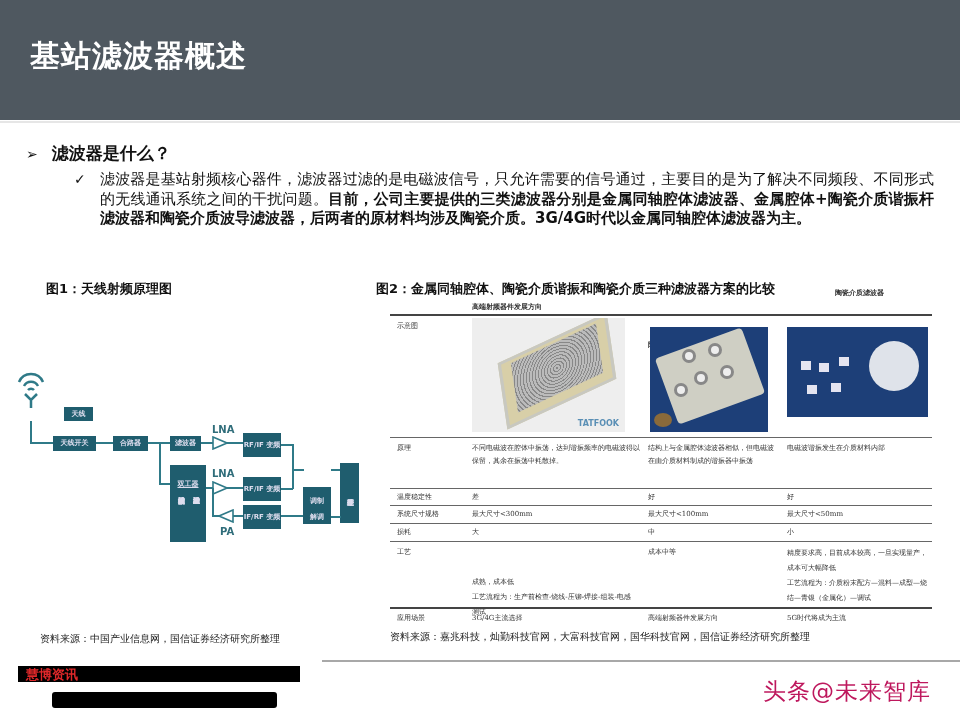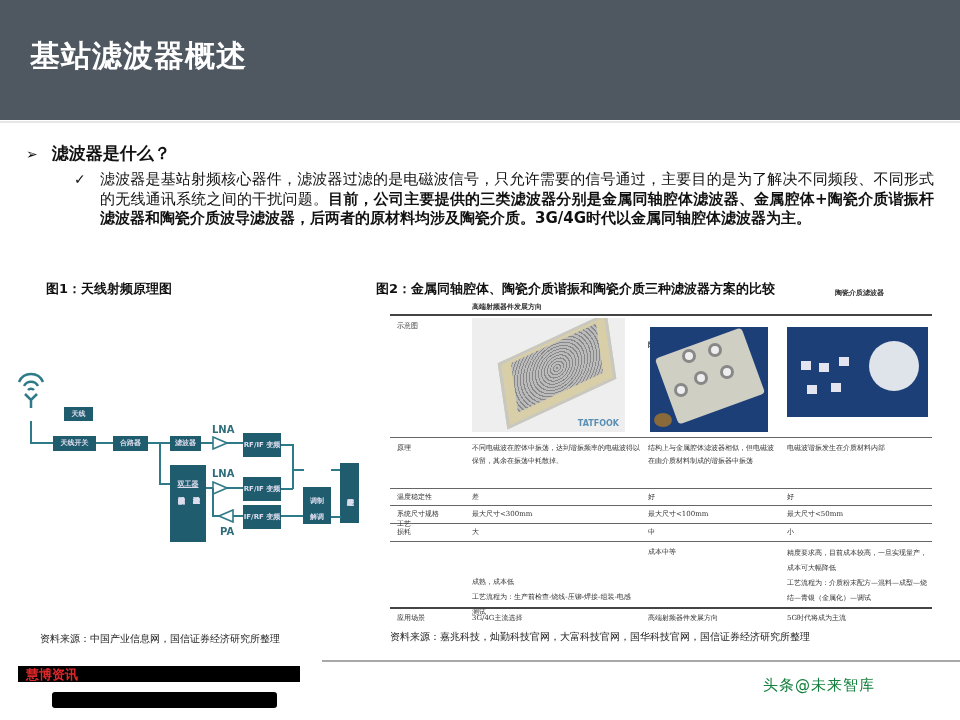--- a/index.html
+++ b/index.html
@@ -29,21 +29,21 @@
   .hline { position:absolute; left:390px; width:542px; height:1px; background:#666; }
   .hline.thick { height:2px; background:#444; }
   .cell { position:absolute; font-size:7px; color:#333; line-height:13px; font-family:"DejaVu Serif", serif; }
   .hdr { position:absolute; font-size:7px; font-weight:bold; color:#333; }
   .img { position:absolute; overflow:hidden; }
 
   .sep { position:absolute; left:322px; top:660px; width:638px; height:2px; background:#a8a8a8; }
   .redact1 { position:absolute; left:18px; top:666px; width:282px; height:16px; background:#000; border-radius:0; }
   .redact1 span { color:#e0282a; font-weight:bold; font-size:13px; position:absolute; left:8px; top:0px; }
   .redact2 { position:absolute; left:52px; top:692px; width:225px; height:16px; background:#000; border-radius:3px; }
-  .wm { position:absolute; left:763px; top:676px; font-size:15px; color:#15803d; letter-spacing:1px; }
+  .wm { position:absolute; left:763px; top:676px; font-size:23px; color:#be185d; letter-spacing:1px; }
 </style>
 </head>
 <body>
 
 <div class="titlebar">
   <div class="title">基站滤波器概述</div>
 </div>
 <div class="topsep"></div>
 
 <div class="q">
@@ -173,21 +173,21 @@
 <div class="cell" style="left:648px;top:508px;text-align:right;">最大尺寸&lt;100mm</div>
 <div class="cell" style="left:787px;top:508px;">最大尺寸&lt;50mm</div>
 <div class="hline" style="top:523px;"></div>
 
 <div class="cell" style="left:397px;top:526px;">损耗</div>
 <div class="cell" style="left:472px;top:526px;">大</div>
 <div class="cell" style="left:648px;top:526px;">中</div>
 <div class="cell" style="left:787px;top:526px;">小</div>
 <div class="hline" style="top:541px;"></div>
 
-<div class="cell" style="left:397px;top:518px;">工艺</div>
+<div class="cell" style="left:397px;top:546px;">工艺</div>
 <div class="cell" style="left:472px;top:575px;width:160px;white-space:pre-line;line-height:15px;">成熟，成本低
 工艺流程为：生产前检查-烧线-压铆-焊接-组装-电感测试</div>
 <div class="cell" style="left:648px;top:546px;">成本中等</div>
 <div class="cell" style="left:787px;top:546px;width:143px;white-space:pre-line;line-height:15px;">精度要求高，目前成本较高，一旦实现量产，成本可大幅降低
 工艺流程为：介质粉末配方—混料—成型—烧结—青银（金属化）—调试</div>
 <div class="hline thick" style="top:607px;"></div>
 
 <div class="cell" style="left:397px;top:612px;">应用场景</div>
 <div class="cell" style="left:472px;top:612px;">3G/4G主流选择</div>
 <div class="cell" style="left:648px;top:612px;">高端射频器件发展方向</div>

